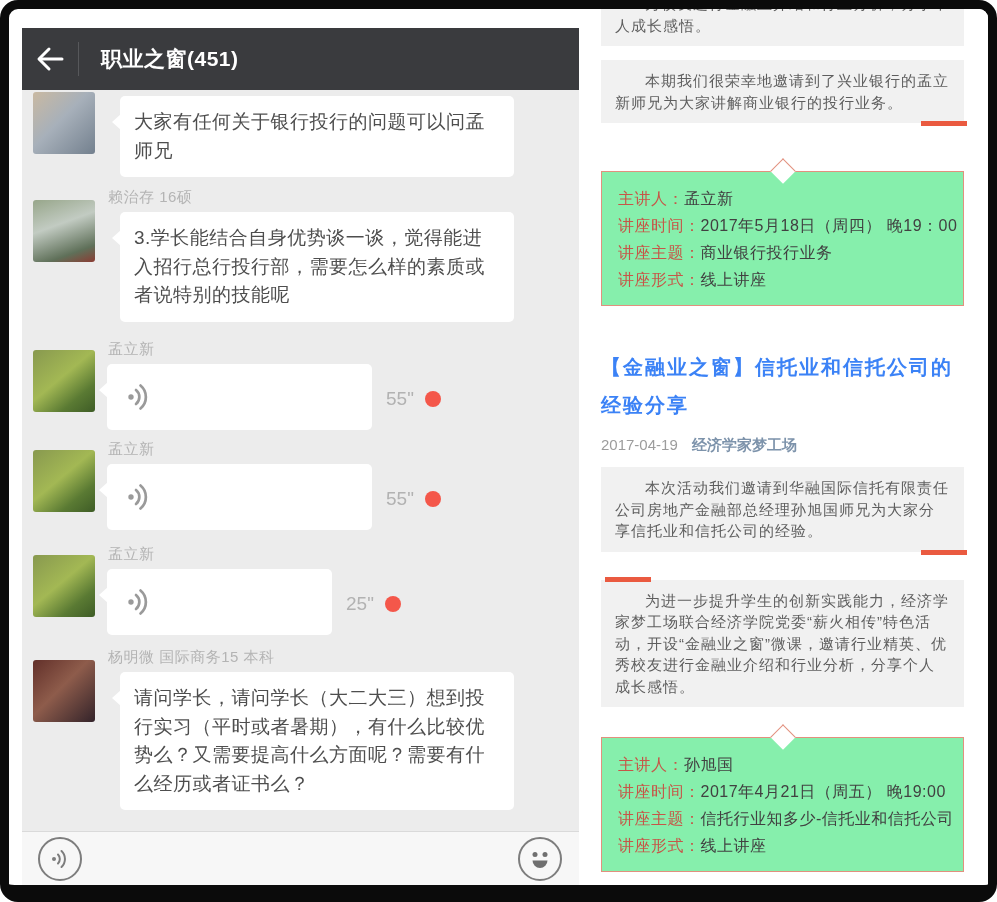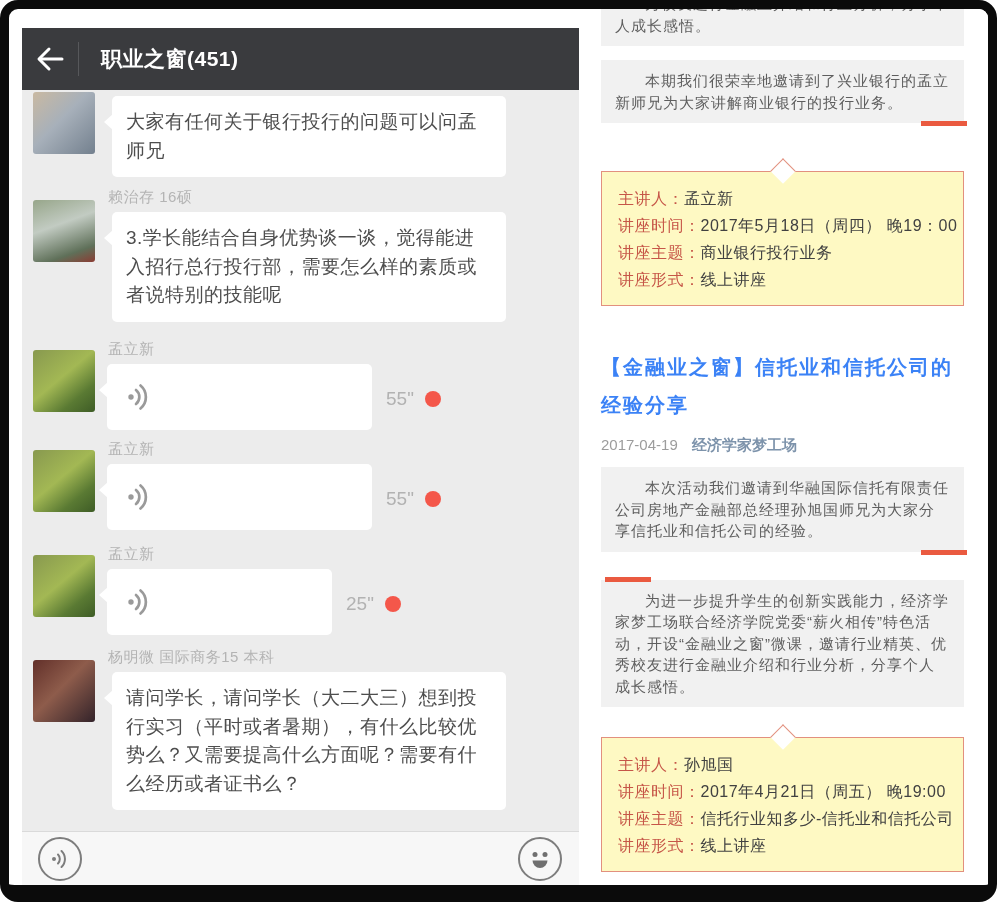--- a/index.html
+++ b/index.html
@@ -39,21 +39,21 @@
   .av1 { background:linear-gradient(135deg,#c9b9a2 0%,#a7b0ba 45%,#73808e 100%); }
   .av2 { background:linear-gradient(160deg,#97a68a 0%,#c2cbc2 40%,#5f7059 80%,#8b3c33 100%); }
   .av3 { background:linear-gradient(140deg,#88994f 0%,#a3b854 45%,#5a7a33 75%,#3e5c26 100%); }
   .av6 { background:linear-gradient(135deg,#62302a 0%,#8e5c4b 45%,#33232a 100%); }
 
   .msg-name {
     position:absolute; left:86px; top:0; font-size:15px; color:#b4b4b4; letter-spacing:0.5px;
     white-space:nowrap;
   }
   .bubble {
-    position:absolute; left:90px; background:#ffffff; border-radius:5px;
+    position:absolute; left:98px; background:#ffffff; border-radius:5px;
     padding:12px 14px; font-size:19px; line-height:28.5px; color:#4e4e4e;
     max-width:394px; letter-spacing:0.5px;
   }
   .bubble::before {
     content:""; position:absolute; left:-8px; top:18px;
     border-top:8px solid transparent; border-bottom:8px solid transparent;
     border-right:9px solid #ffffff;
   }
   .voice-bubble {
     position:absolute; left:85px; height:66px; background:#ffffff; border-radius:5px;
@@ -89,21 +89,21 @@
     position:relative; margin:0 24px 0 22px; background:#f1f1f1;
     padding:10px 14px; font-size:15px; line-height:21.5px; color:#5e5e5e;
     letter-spacing:1px;
   }
   .gray-box p { margin:0; text-indent:2em; }
   .dash { position:absolute; width:46px; height:5px; background:#ea5a40; }
   .dash-br { right:-3px; bottom:-3px; }
   .dash-tl { left:4px; top:-3px; }
 
   .info-box {
-    position:relative; margin:0 24px 0 22px; background:#fef9c3;
+    position:relative; margin:0 24px 0 22px; background:#86efac;
     border:1.5px solid #e2907e; padding:13px 16px 12px 16px;
   }
   .notch {
     position:absolute; top:-10.5px; left:50%; margin-left:-9px;
     width:18px; height:18px; background:#ffffff;
     border-left:1.5px solid #e2907e; border-top:1.5px solid #e2907e;
     transform:rotate(45deg);
   }
   .irow { font-size:16px; line-height:27px; white-space:nowrap; letter-spacing:0.5px; }
   .ilabel { color:#c65648; }

